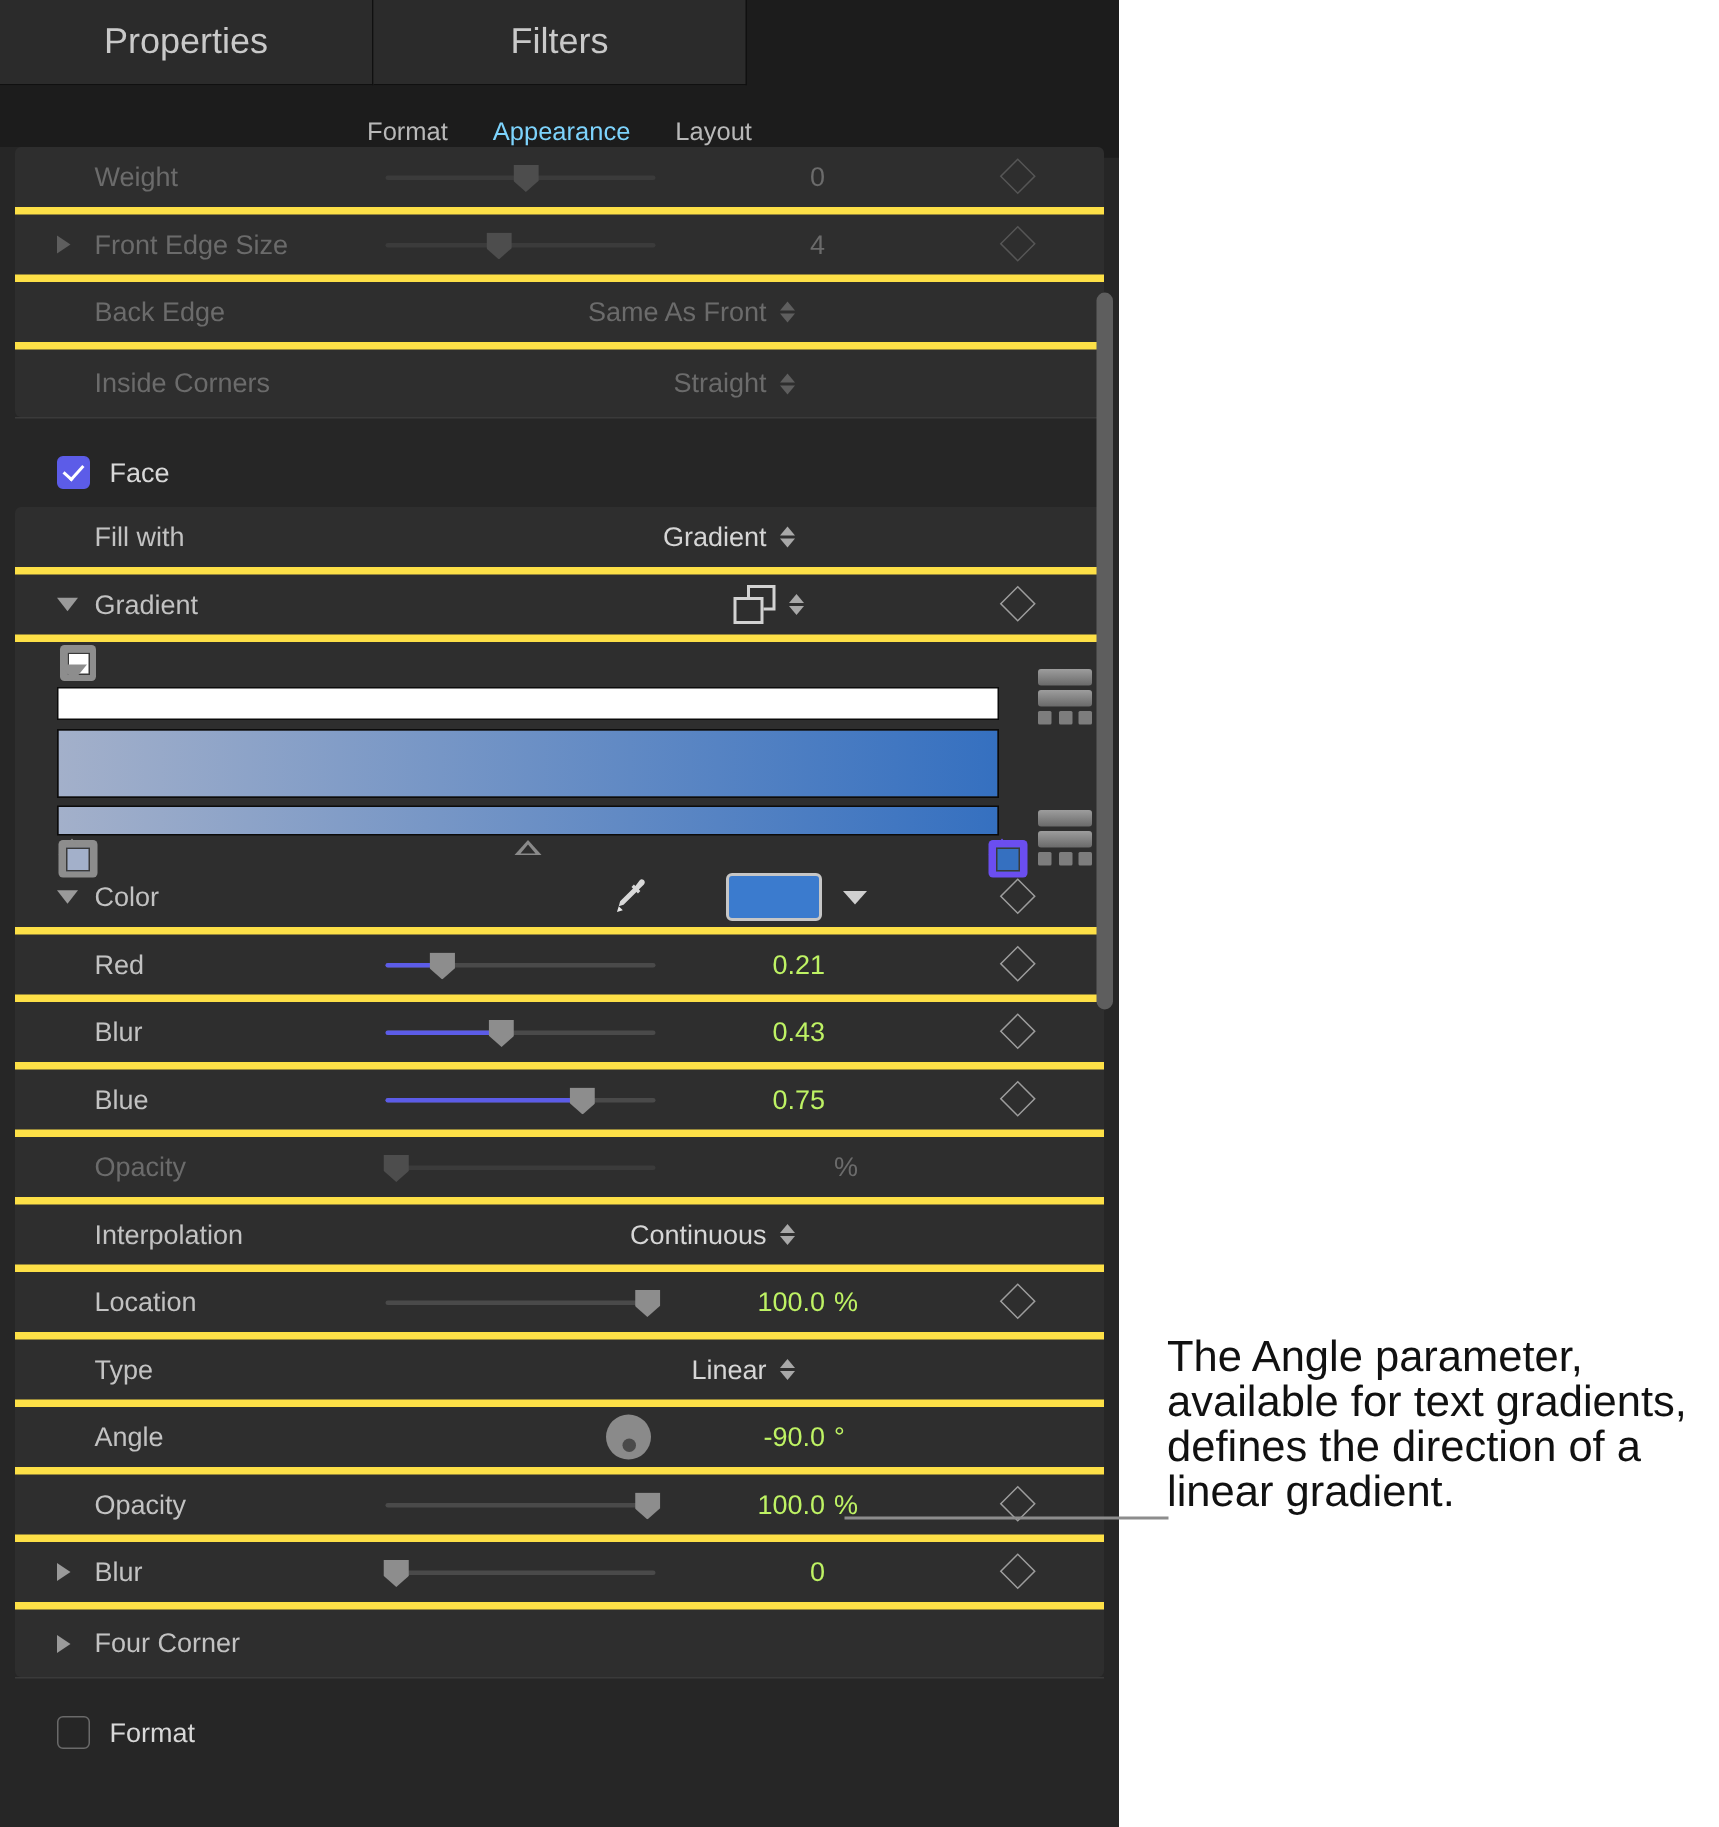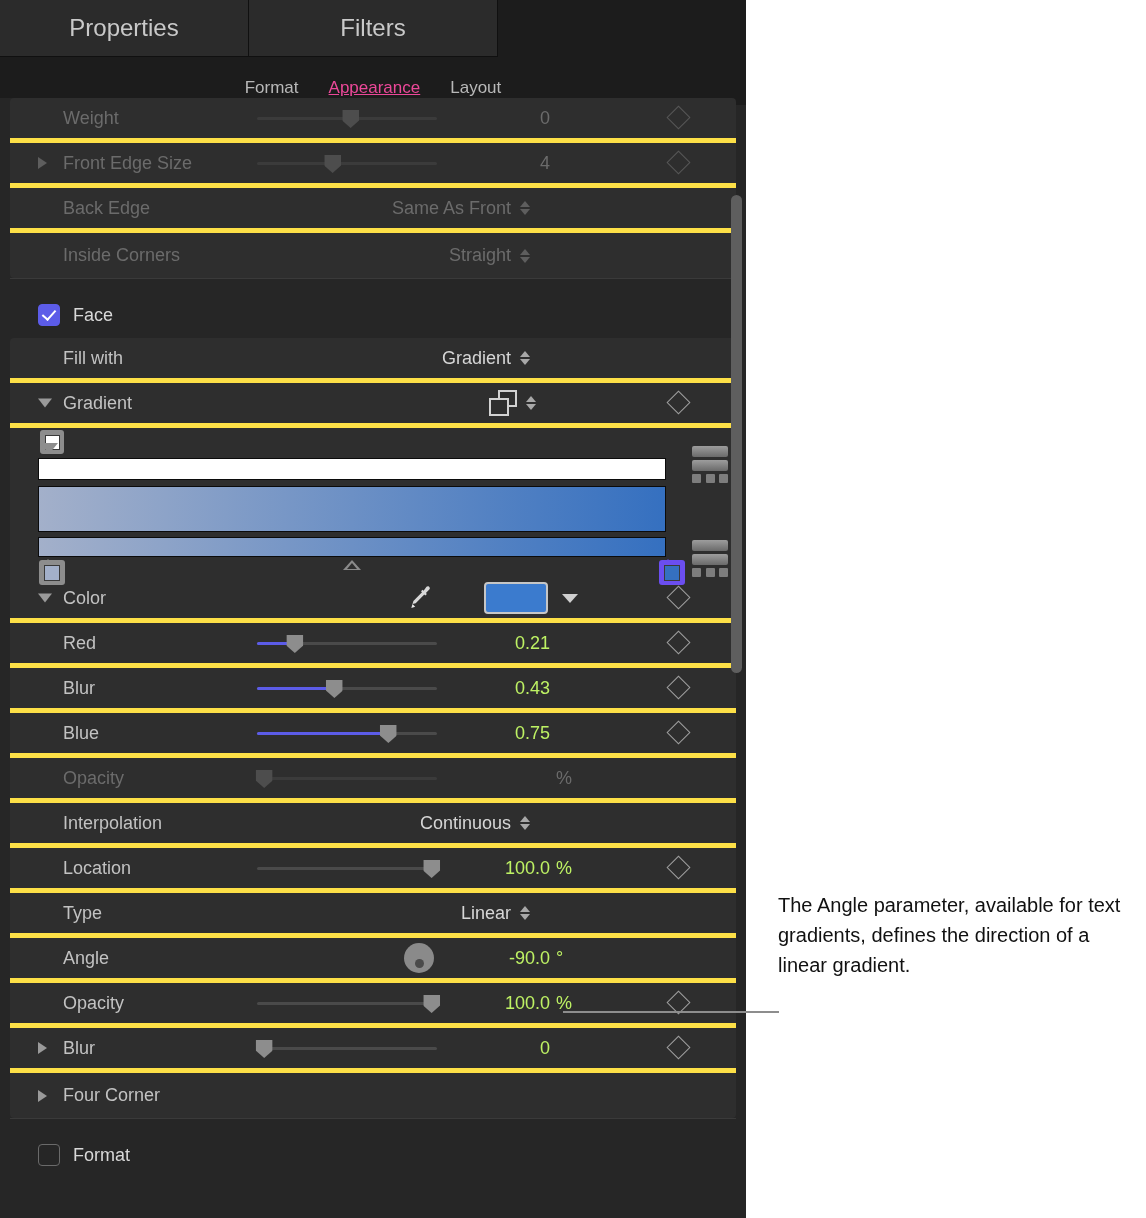--- a/index.html
+++ b/index.html
@@ -35,21 +35,21 @@
   .tab:last-child { border-right: none; margin-top: 48px; }
   .tab.active { background: #1c1c1c; color: #6b6bf0; border-bottom-color: #1c1c1c; }
 
   
   .subtabbar {
     position: absolute; left: 0; top: 57px; width: 746px; height: 41px;
     background: #1c1c1c;
     display: flex; align-items: flex-end; justify-content: center; gap: 30px;
   }
   .subtab { font-size: 17px; color: #b8b8b8; cursor: default; }
-  .subtab.active { color: #ec4899; text-decoration: underline; }
+  .subtab.active { color: #7dd3fc; }
 
   
   .body { position: absolute; left: 0; top: 98px; width: 746px; bottom: 0; }
 
   .group {
     margin: 0 10px;
     background: #2e2e2e;
     border-radius: 4px;
     overflow: hidden;
   }
@@ -229,21 +229,21 @@
     cursor: default;
   }
   .dial .dot { position: absolute; left: 50%; bottom: 5px; width: 9px; height: 9px; margin-left: -4.5px; border-radius: 50%; background: #4a4a4a; }
 
   
   .scrollbar { position: absolute; right: 4px; top: 195px; width: 11px; height: 478px; background: #5e5e5e; border-radius: 6px; cursor: default; }
 
   
   .annot {
     position: absolute; left: 778px; top: 890px; width: 360px;
-    font-size: 20px; line-height: 30px; color: #111;
+    font-size: 29px; line-height: 30px; color: #111;
   }
   .leader {
     position: absolute; left: 563px; top: 1011px; width: 216px; height: 1.6px; background: #8d8d8d;
   }
 </style>
 </head>
 <body>
 
 <div id="root">
 

